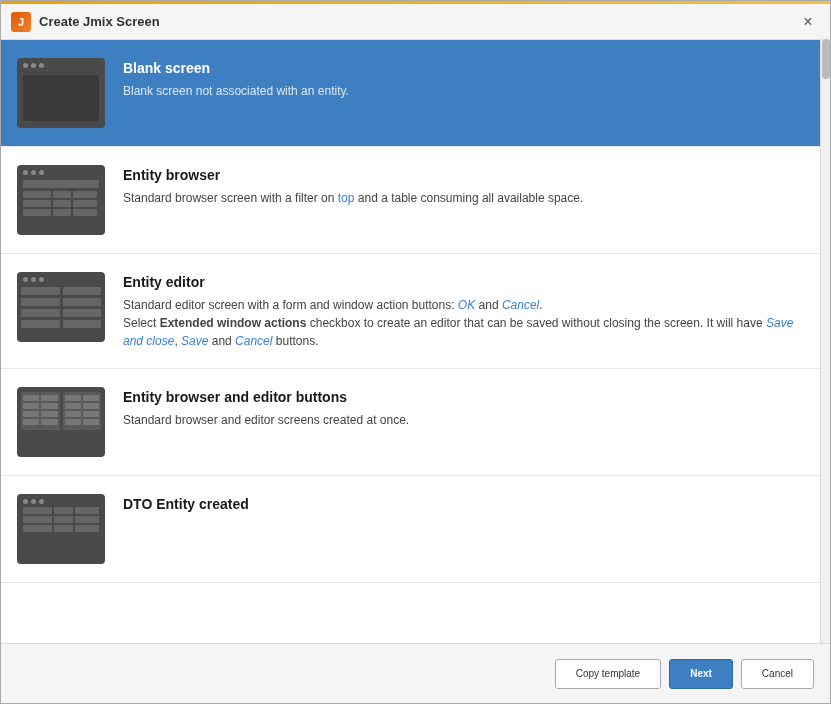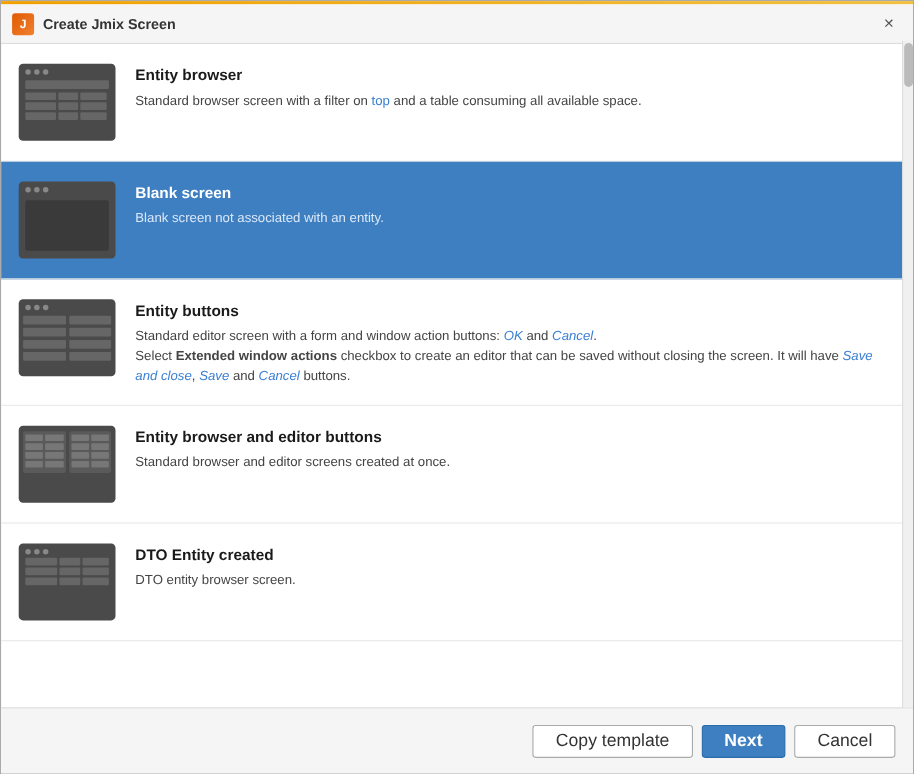--- a/index.html
+++ b/index.html
@@ -214,21 +214,21 @@
       justify-content: flex-end;
       padding: 0 16px;
       gap: 8px;
     }
     .btn {
       height: 30px;
       padding: 0 20px;
       border-radius: 3px;
       border: 1px solid #aaa;
       background: #fff;
-      font-size: 16px;
+      font-size: 10px;
       cursor: pointer;
       color: #333;
     }
     .btn-primary {
       background: #3d7fc1;
       color: white;
       border-color: #2d6aaa;
       font-weight: 600;
     }
   </style>
@@ -240,20 +240,35 @@
   <div class="accent-line"></div>
 
   <div class="title-bar">
     <div class="title-bar-icon">J</div>
     <span class="title-bar-text">Create Jmix Screen</span>
     <div class="title-bar-close">×</div>
   </div>
 
   <div class="content">
 
+    <div class="list-item selected">
+      <div class="item-icon">
+        <div class="win-dots">
+          <div class="dot"></div>
+          <div class="dot"></div>
+          <div class="dot"></div>
+        </div>
+        <div class="blank-icon-body"></div>
+      </div>
+      <div class="item-info">
+        <div class="item-title">Blank screen</div>
+        <div class="item-desc">Blank screen not associated with an entity.</div>
+      </div>
+    </div>
+
     <div class="list-item">
       <div class="item-icon browser-icon">
         <div class="win-dots">
           <div class="dot"></div>
           <div class="dot"></div>
           <div class="dot"></div>
         </div>
         <div class="filter-bar"></div>
         <div class="table-area">
           <div class="table-row">
@@ -272,55 +287,40 @@
             <div class="table-cell" style="width:24px"></div>
           </div>
         </div>
       </div>
       <div class="item-info">
         <div class="item-title">Entity browser</div>
         <div class="item-desc">Standard browser screen with a filter on <span style="color:#3a7fd4">top</span> and a table consuming all available space.</div>
       </div>
     </div>
 
-    <div class="list-item selected">
-      <div class="item-icon">
-        <div class="win-dots">
-          <div class="dot"></div>
-          <div class="dot"></div>
-          <div class="dot"></div>
-        </div>
-        <div class="blank-icon-body"></div>
-      </div>
-      <div class="item-info">
-        <div class="item-title">Blank screen</div>
-        <div class="item-desc">Blank screen not associated with an entity.</div>
-      </div>
-    </div>
-
     <div class="list-item">
       <div class="item-icon editor-icon">
         <div class="win-dots">
           <div class="dot"></div>
           <div class="dot"></div>
           <div class="dot"></div>
         </div>
         <div class="form-area">
           <div class="form-field"></div>
           <div class="form-field"></div>
           <div class="form-field"></div>
           <div class="form-field"></div>
           <div class="form-field"></div>
           <div class="form-field"></div>
           <div class="form-field"></div>
           <div class="form-field"></div>
         </div>
       </div>
       <div class="item-info">
-        <div class="item-title"> Entity buttons</div>
+        <div class="item-title"> Entity editor</div>
         <div class="item-desc">Standard editor screen with a form and window action buttons: <span style="color:#3a7fd4;font-style:italic">OK</span> and <span style="color:#3a7fd4;font-style:italic">Cancel</span>.<br>Select <span style="font-weight:bold">Extended window actions</span> checkbox to create an editor that can be saved without closing the screen. It will have <span style="font-style:italic;color:#3a7fd4">Save and close</span>, <span style="font-style:italic;color:#3a7fd4">Save</span> and <span style="font-style:italic;color:#3a7fd4">Cancel</span> buttons.</div>
       </div>
     </div>
 
     <div class="list-item">
       <div class="item-icon">
         <div class="dual-icon">
           <div class="sub-icon">
             <div class="row">
               <div class="cell"></div>
@@ -385,21 +385,20 @@
           </div>
           <div class="table-row">
             <div class="table-cell" style="width:30px"></div>
             <div class="table-cell" style="width:20px"></div>
             <div class="table-cell" style="width:25px"></div>
           </div>
         </div>
       </div>
       <div class="item-info">
         <div class="item-title">DTO Entity created</div>
-        <div class="item-desc">DTO entity browser screen.</div>
       </div>
     </div>
 
   </div>
 
   <div class="scrollbar-track">
     <div class="scrollbar-thumb"></div>
   </div>
 
   <div class="footer">

